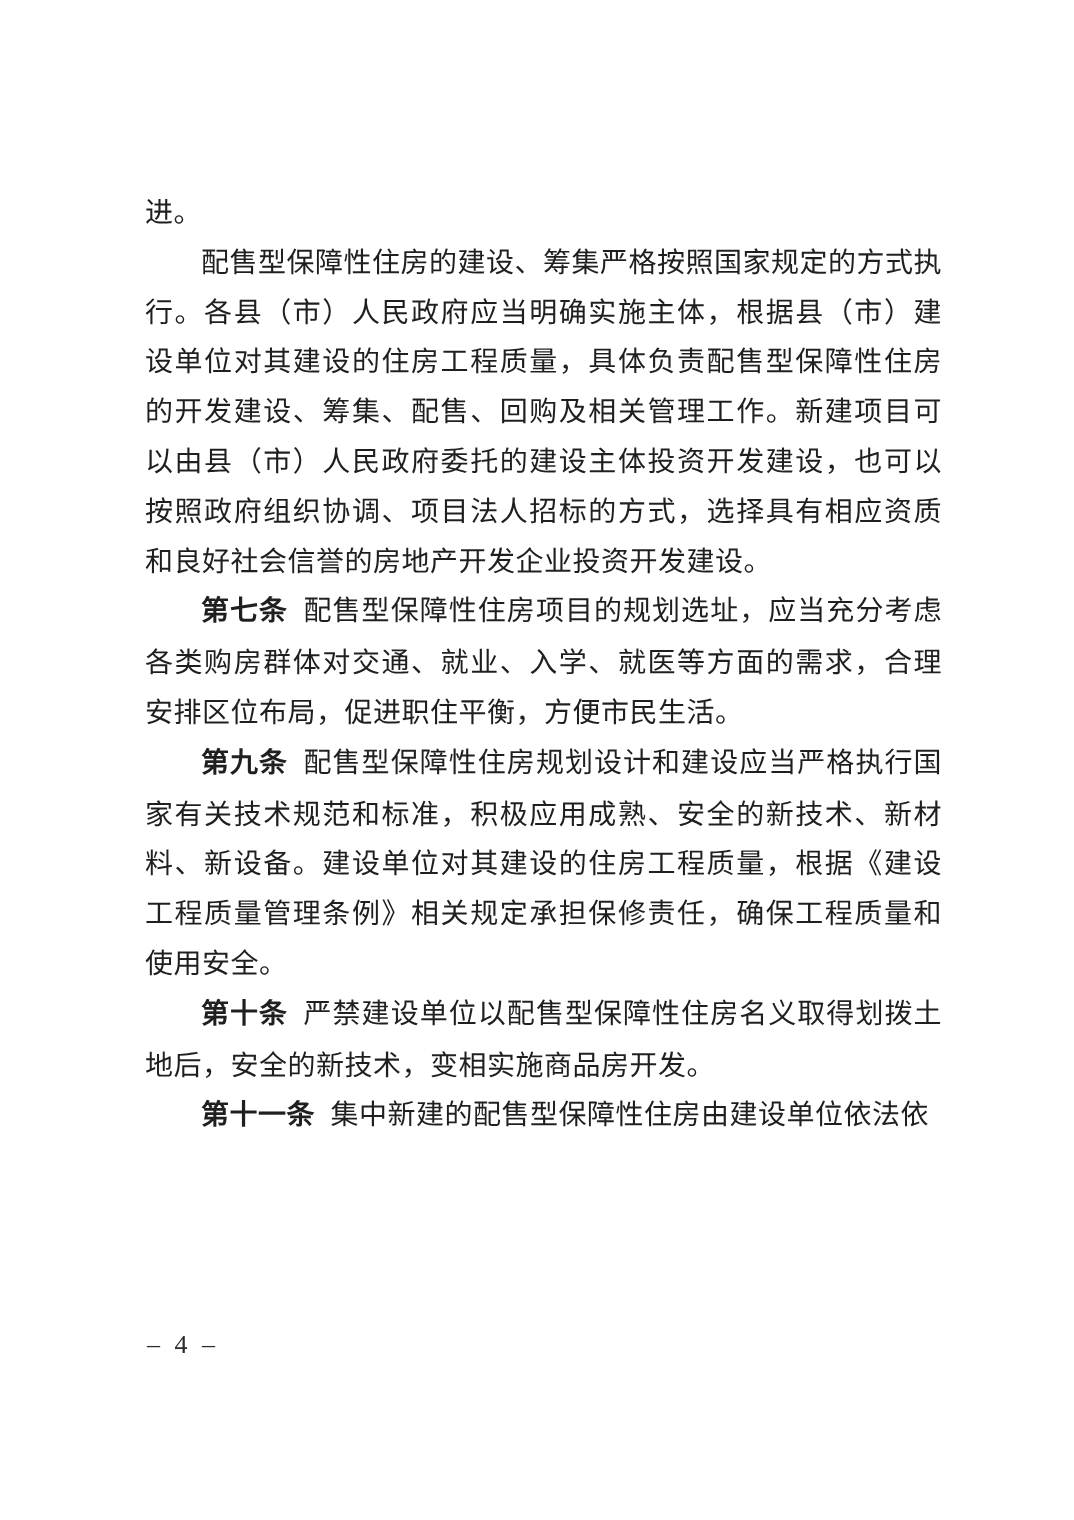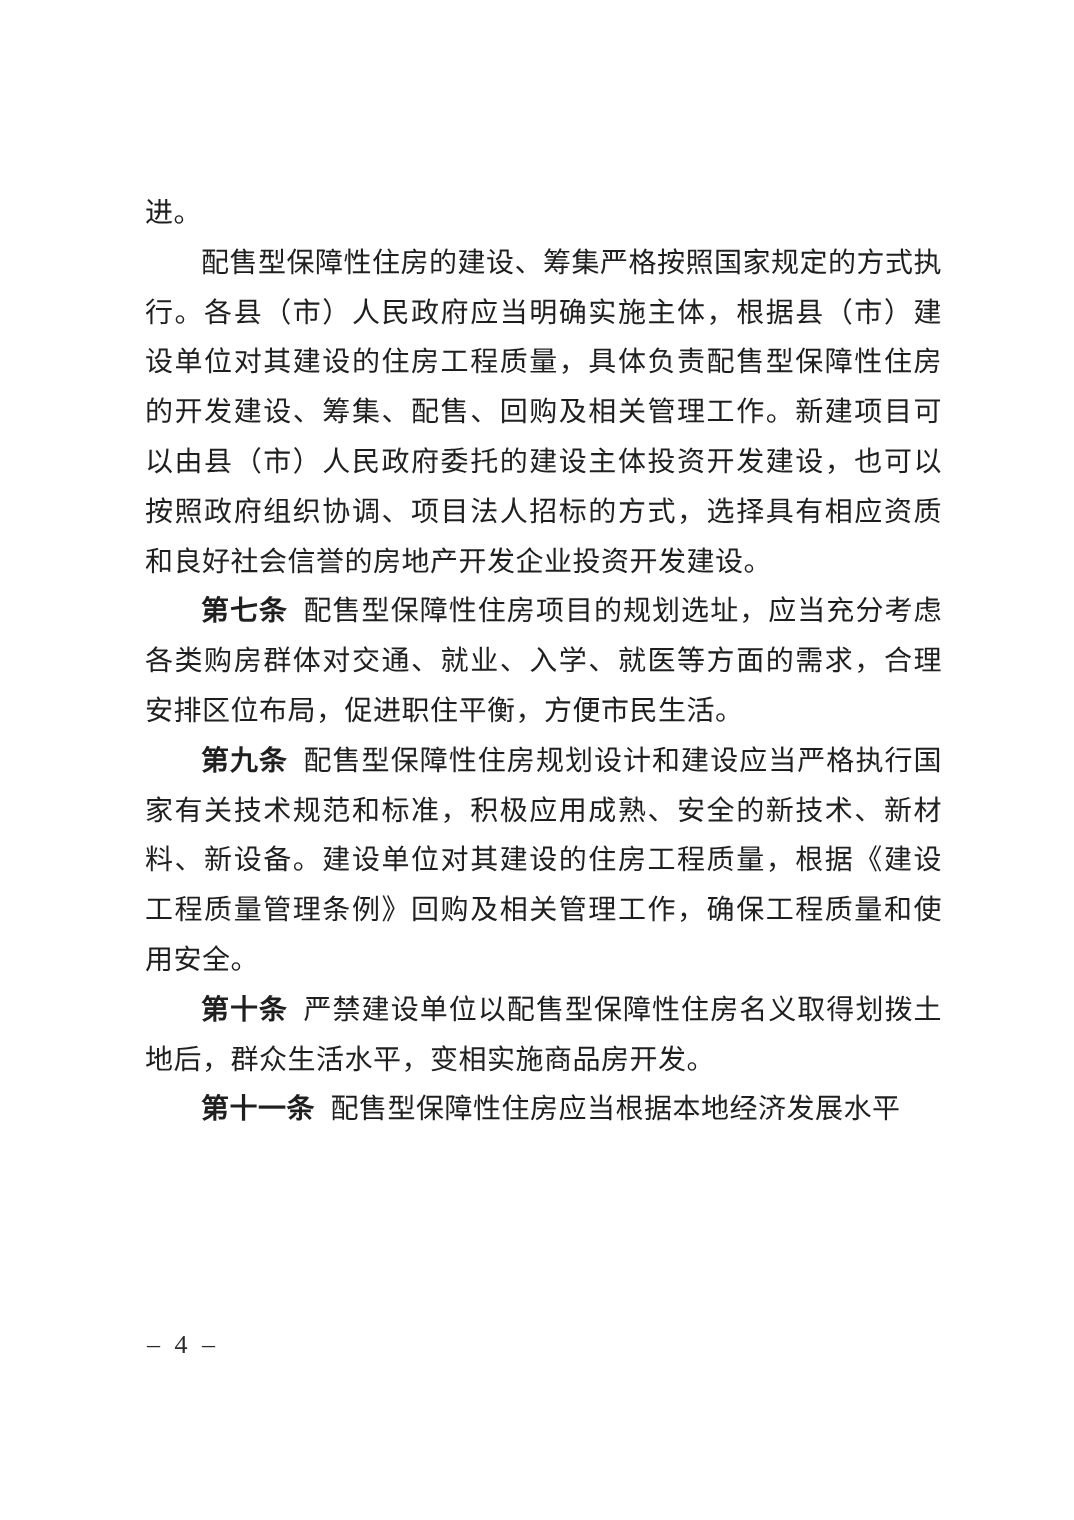--- a/index.html
+++ b/index.html
@@ -29,21 +29,21 @@
   }
   .para {
     margin: 0;
     padding: 0;
     text-indent: 2em;
   }
   .para.continuation {
     text-indent: 0;
   }
   .article-number {
-    font-family: Liberation Serif, serif;
+    font-family: Liberation Mono, monospace;
     font-weight: 700;
     margin-right: 0.55em;
   }
   .footer {
     position: absolute;
     left: 147px;
     top: 1330px;
     font-size: 26px;
     letter-spacing: 4px;
     color: #2b2b2b;
@@ -56,22 +56,22 @@
 <div class="page">
   <div class="content">
 
     <p class="para continuation"><span>进。</span></p>
 
     <p class="para"><span>配售型保障性住房的建设、筹集严格按照国家规定的方式执行。各县（市）人民政府应当明确实施主体，根据县（市）建设单位对其建设的住房工程质量，具体负责配售型保障性住房的开发建设、筹集、配售、回购及相关管理工作。新建项目可以由县（市）人民政府委托的建设主体投资开发建设，也可以按照政府组织协调、项目法人招标的方式，选择具有相应资质和良好社会信誉的房地产开发企业投资开发建设。</span></p>
 
     <p class="para"><b class="article-number">第七条</b><span>配售型保障性住房项目的规划选址，应当充分考虑各类购房群体对交通、就业、入学、就医等方面的需求，合理安排区位布局，促进职住平衡，方便市民生活。</span></p>
 
 
-    <p class="para"><b class="article-number">第九条</b><span>配售型保障性住房规划设计和建设应当严格执行国家有关技术规范和标准，积极应用成熟、安全的新技术、新材料、新设备。建设单位对其建设的住房工程质量，根据《建设工程质量管理条例》回购及相关管理工作，确保工程质量和使用安全。</span></p>
+    <p class="para"><b class="article-number">第九条</b><span>配售型保障性住房规划设计和建设应当严格执行国家有关技术规范和标准，积极应用成熟、安全的新技术、新材料、新设备。建设单位对其建设的住房工程质量，根据《建设工程质量管理条例》相关规定承担保修责任，确保工程质量和使用安全。</span></p>
 
-    <p class="para"><b class="article-number">第十条</b><span>严禁建设单位以配售型保障性住房名义取得划拨土地后，群众生活水平，变相实施商品房开发。</span></p>
+    <p class="para"><b class="article-number">第十条</b><span>严禁建设单位以配售型保障性住房名义取得划拨土地后，安全的新技术，变相实施商品房开发。</span></p>
 
-    <p class="para"><b class="article-number">第十一条</b><span>配售型保障性住房应当根据本地经济发展水平</span></p>
+    <p class="para"><b class="article-number">第十一条</b><span>集中新建的配售型保障性住房由建设单位依法依</span></p>
 
   </div>
 
   <div class="footer">– 4 –</div>
 </div>
 
 </body></html>

